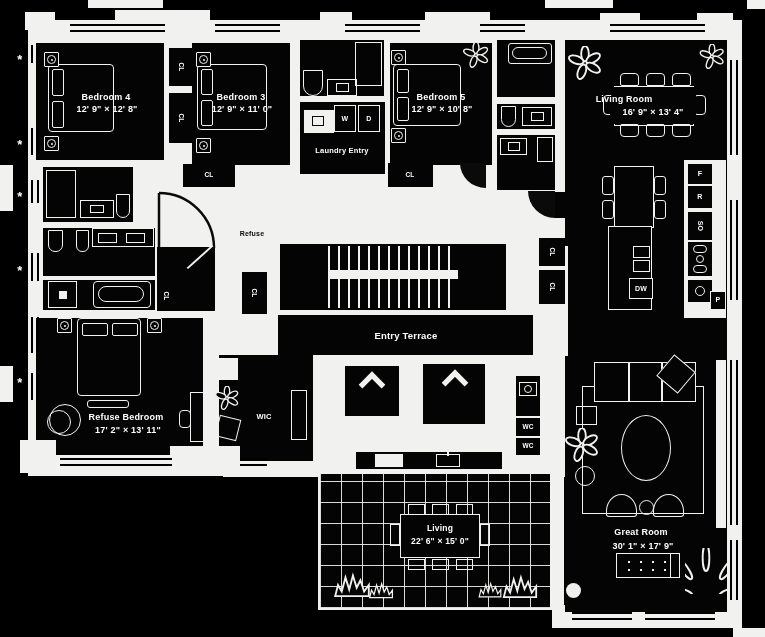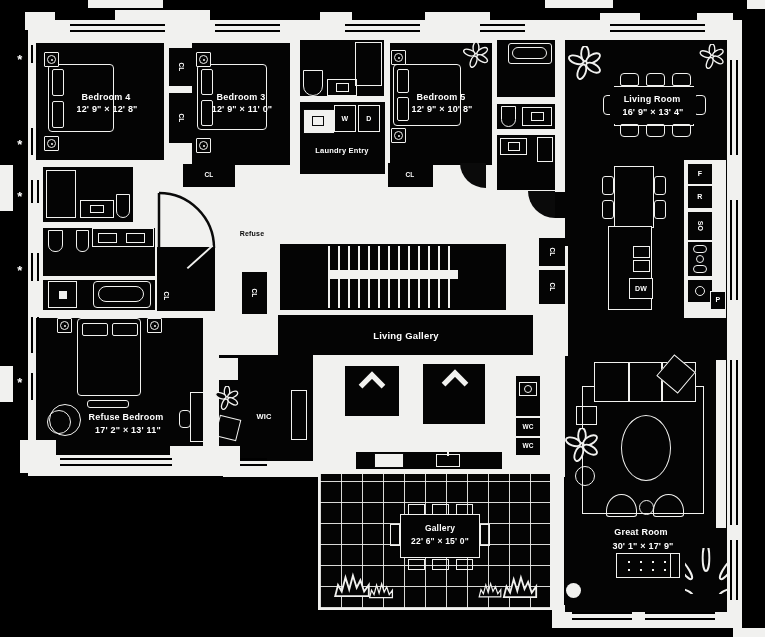--- a/index.html
+++ b/index.html
@@ -376,29 +376,29 @@
       <use href="#palm"></use>
     </svg>
   <div class="w circle" style="left:566px;top:583px;width:15px;height:15px;border-radius:50%"></div>
 
   <div class="lbl s9" style="left:106px;top:97px">Bedroom 4</div>
   <div class="lbl s9" style="left:107px;top:109px">12' 9" × 12' 8"</div>
   <div class="lbl s9" style="left:241px;top:97px">Bedroom 3</div>
   <div class="lbl s9" style="left:242px;top:109px">12' 9" × 11' 0"</div>
   <div class="lbl s9" style="left:441px;top:97px">Bedroom 5</div>
   <div class="lbl s9" style="left:442px;top:109px">12' 9" × 10' 8"</div>
-  <div class="lbl s9" style="left:652px;top:99px">Living Room</div>
+  <div class="lbl s9" style="left:624px;top:99px">Living Room</div>
   <div class="lbl s9" style="left:653px;top:112px">16' 9" × 13' 4"</div>
   <div class="lbl s75" style="left:342px;top:151px">Laundry Entry</div>
-  <div class="lbl s10" style="left:406px;top:336px">Living Gallery</div>
+  <div class="lbl s10" style="left:406px;top:336px">Entry Terrace</div>
   <div class="lbl s7 lblk" style="left:252px;top:234px">Refuse</div>
   <div class="lbl s9" style="left:126px;top:417px">Refuse Bedroom</div>
   <div class="lbl s9" style="left:128px;top:430px">17' 2" × 13' 11"</div>
   <div class="lbl s75" style="left:264px;top:417px">WIC</div>
-  <div class="lbl s85" style="left:440px;top:529px">Gallery</div>
+  <div class="lbl s85" style="left:440px;top:529px">Living</div>
   <div class="lbl s85" style="left:440px;top:542px">22' 6" × 15' 0"</div>
   <div class="lbl s9" style="left:641px;top:532px">Great Room</div>
   <div class="lbl s9" style="left:643px;top:546px">30' 1" × 17' 9"</div>
 
   <div class="lbl s65 rot" style="left:181px;top:67px">CL</div>
   <div class="lbl s65 rot" style="left:181px;top:118px">CL</div>
   <div class="lbl s65" style="left:209px;top:175px">CL</div>
   <div class="lbl s65" style="left:410px;top:175px">CL</div>
   <div class="lbl s65 rot" style="left:254px;top:293px">CL</div>
   <div class="lbl s65 rot" style="left:552px;top:252px">CL</div>

